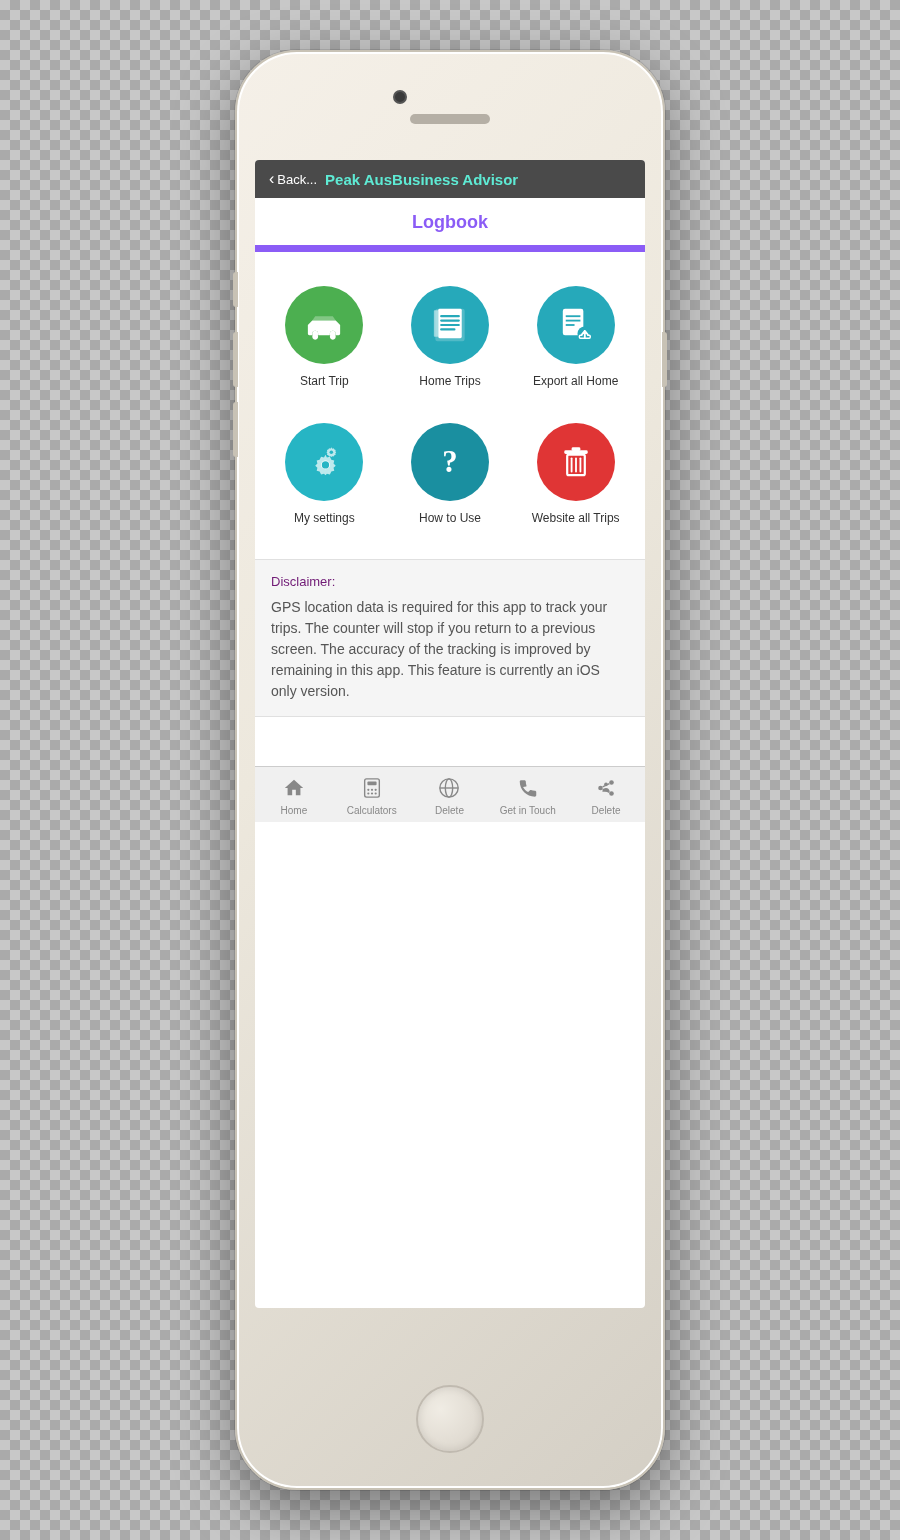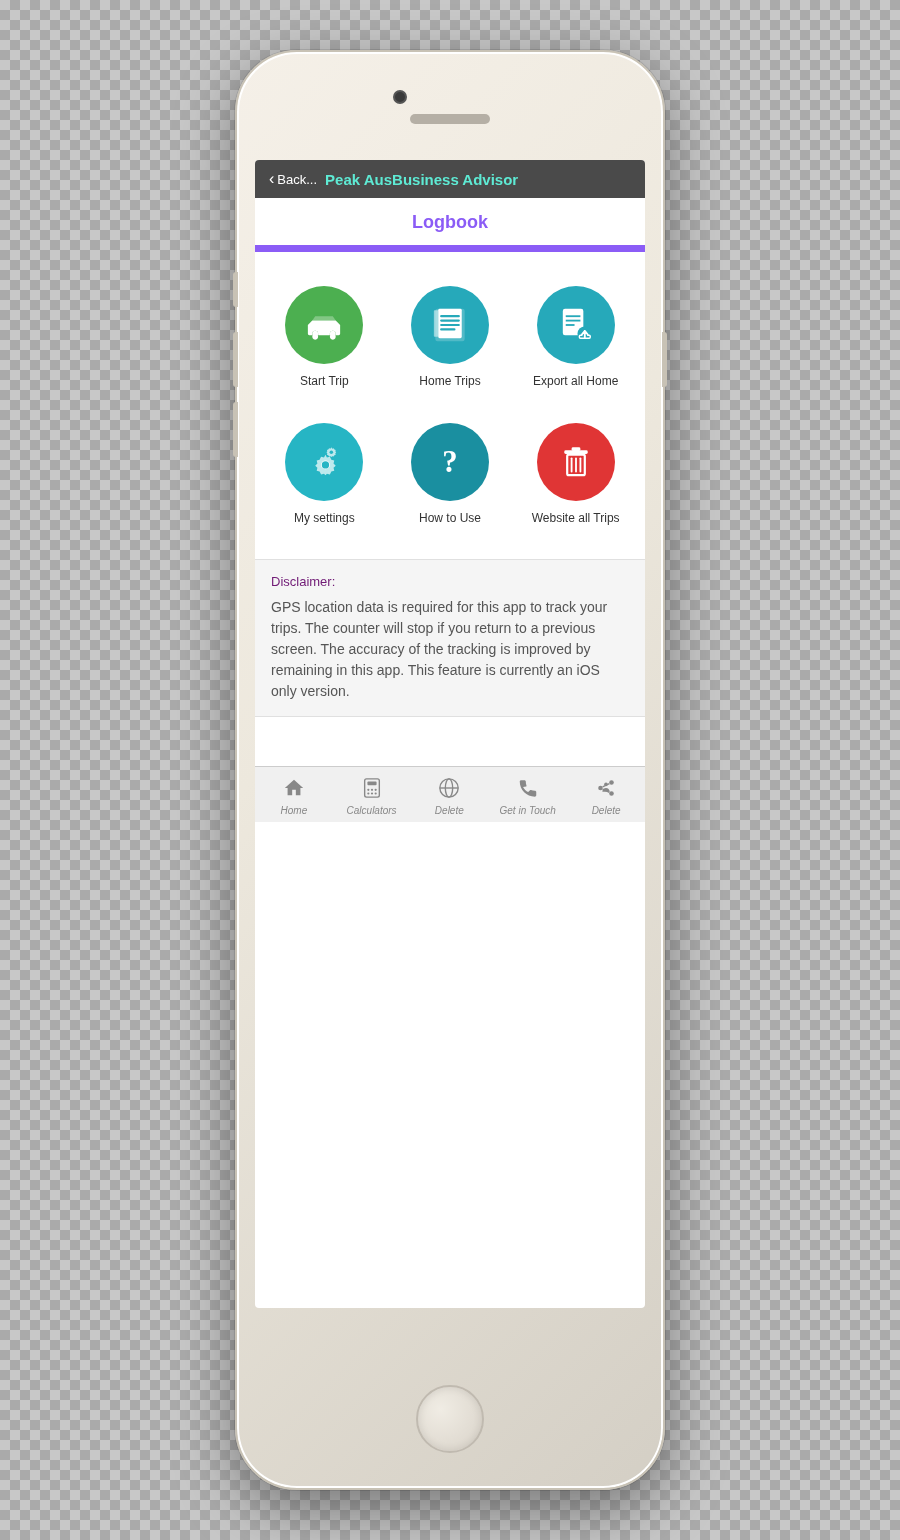--- a/index.html
+++ b/index.html
@@ -207,21 +207,20 @@
       height: 26px;
       display: flex;
       align-items: center;
       justify-content: center;
       color: #888;
     }
 
     .tab-label {
       font-size: 10px;
       color: #888;
-      font-style: italic;
     }
 
     
     .home-button {
       position: absolute;
       bottom: 35px;
       left: 50%;
       transform: translateX(-50%);
       width: 68px;
       height: 68px;

